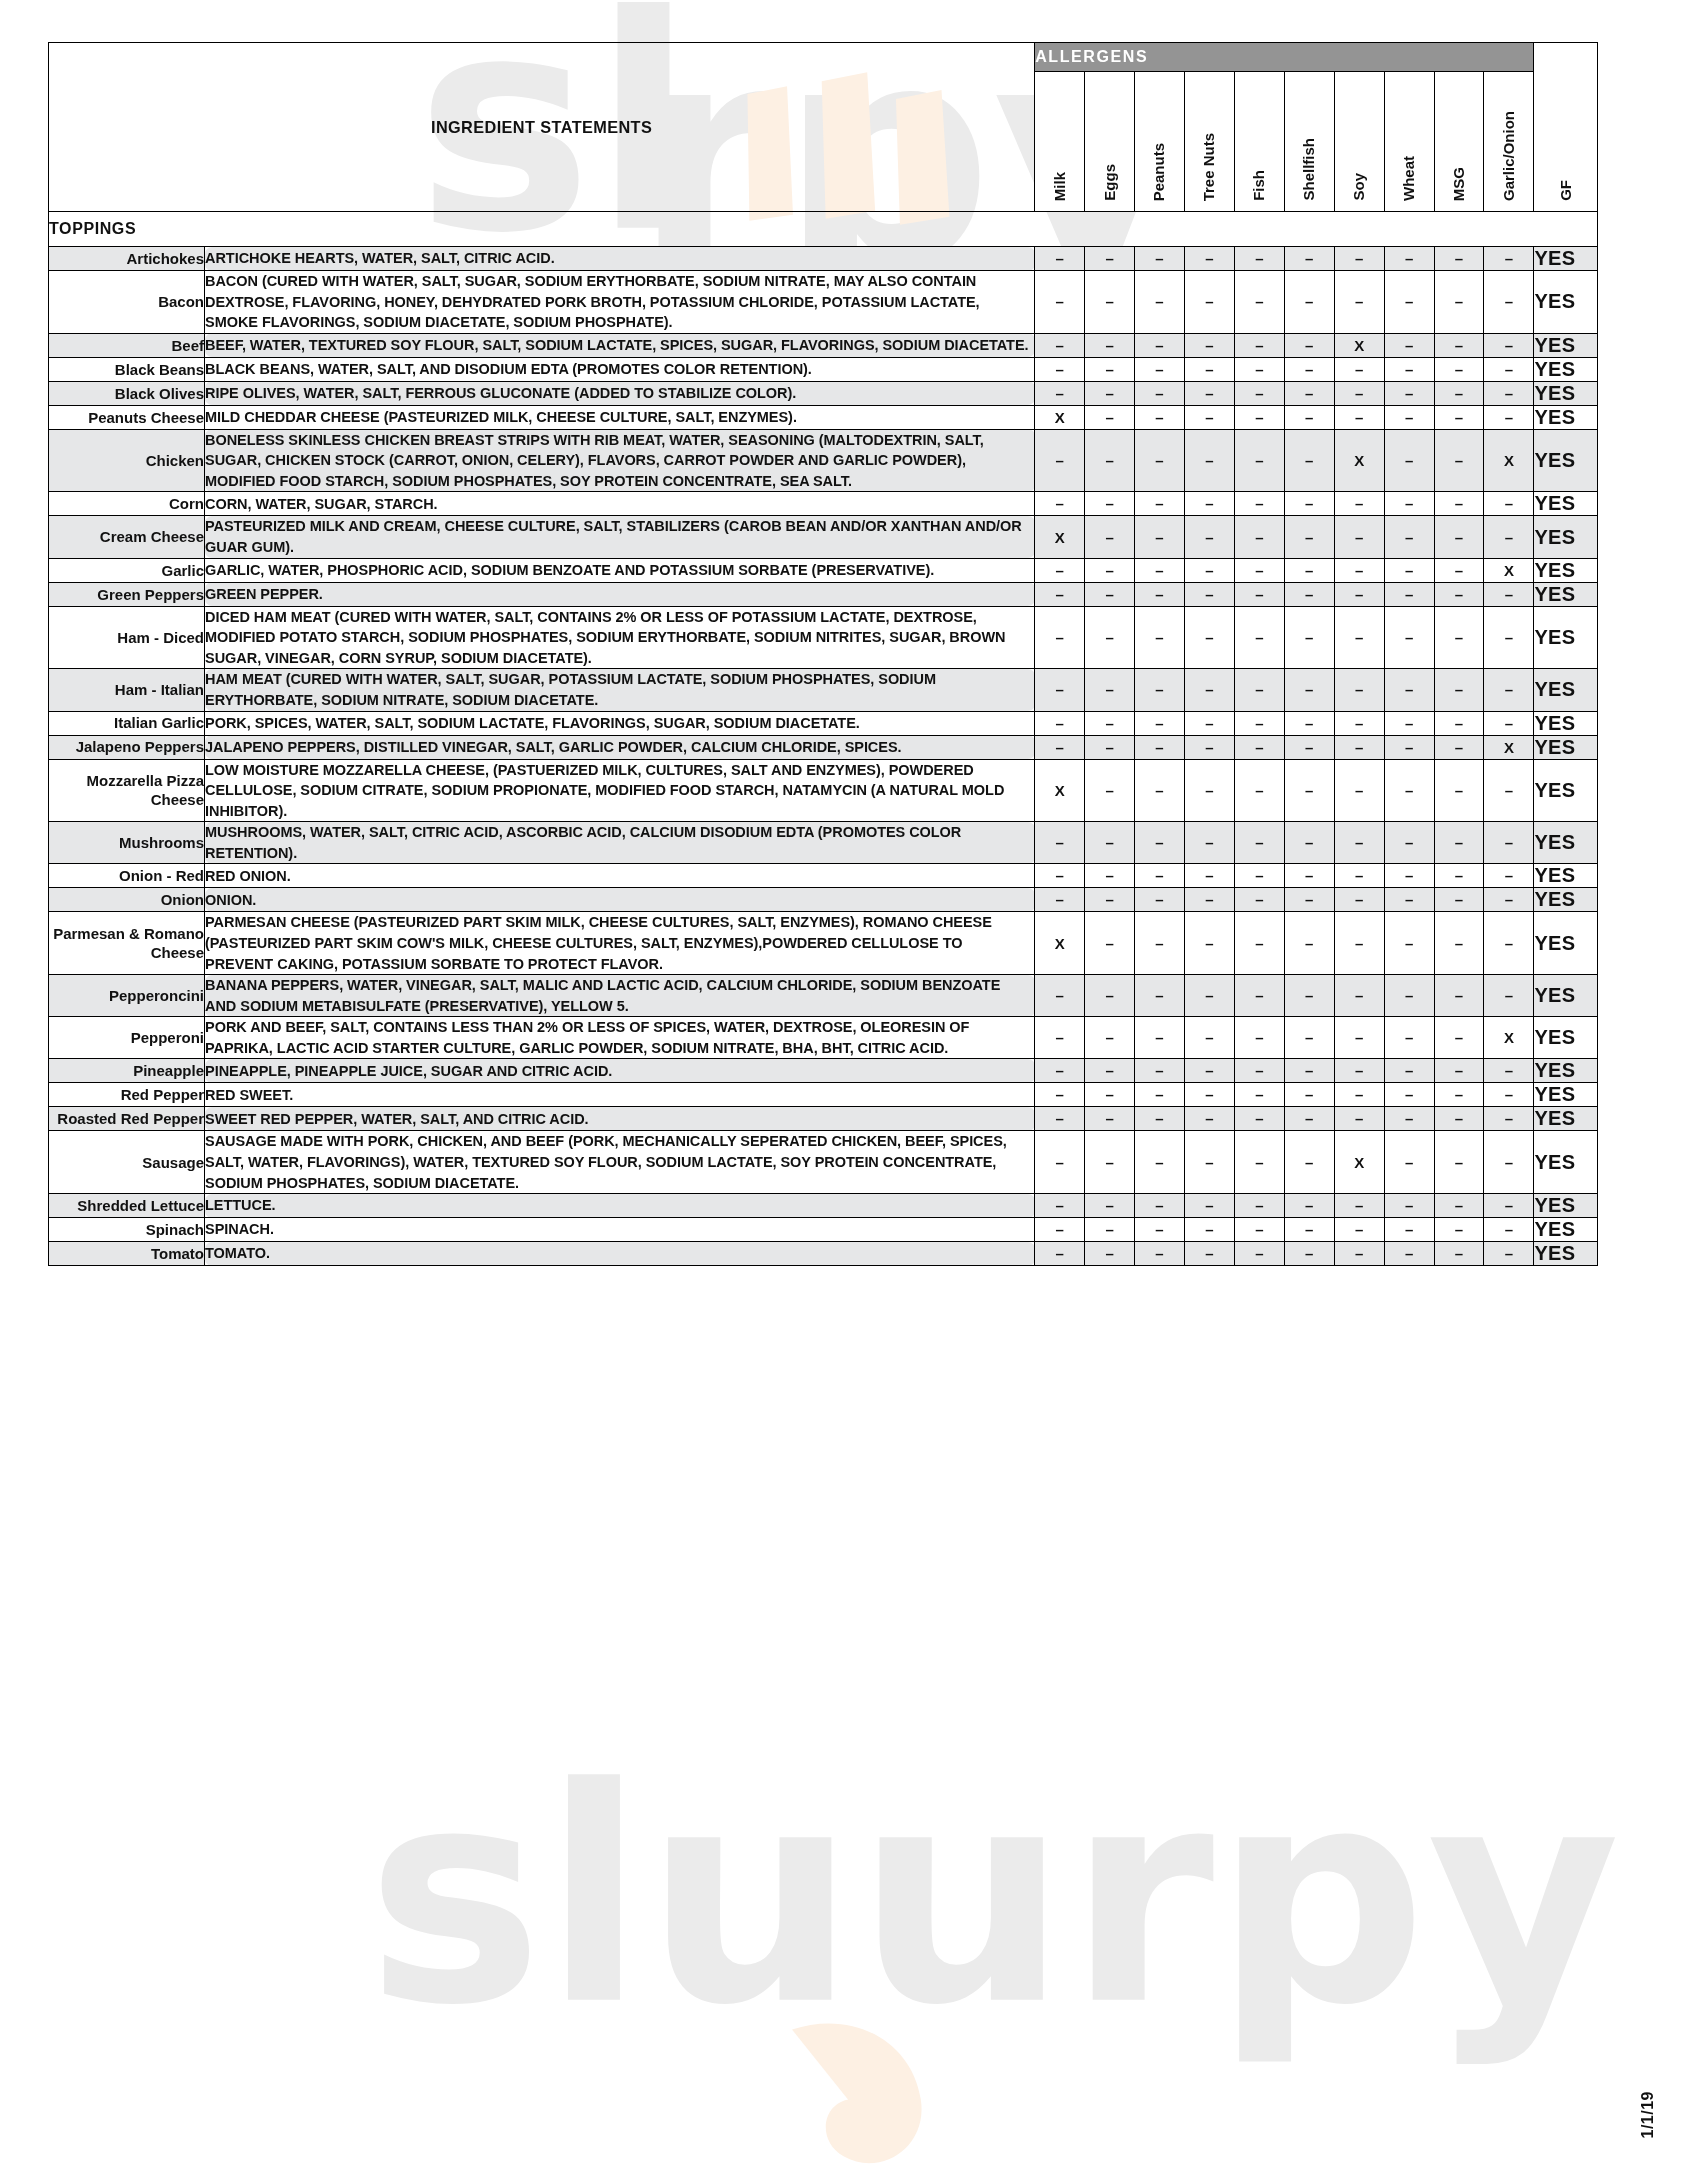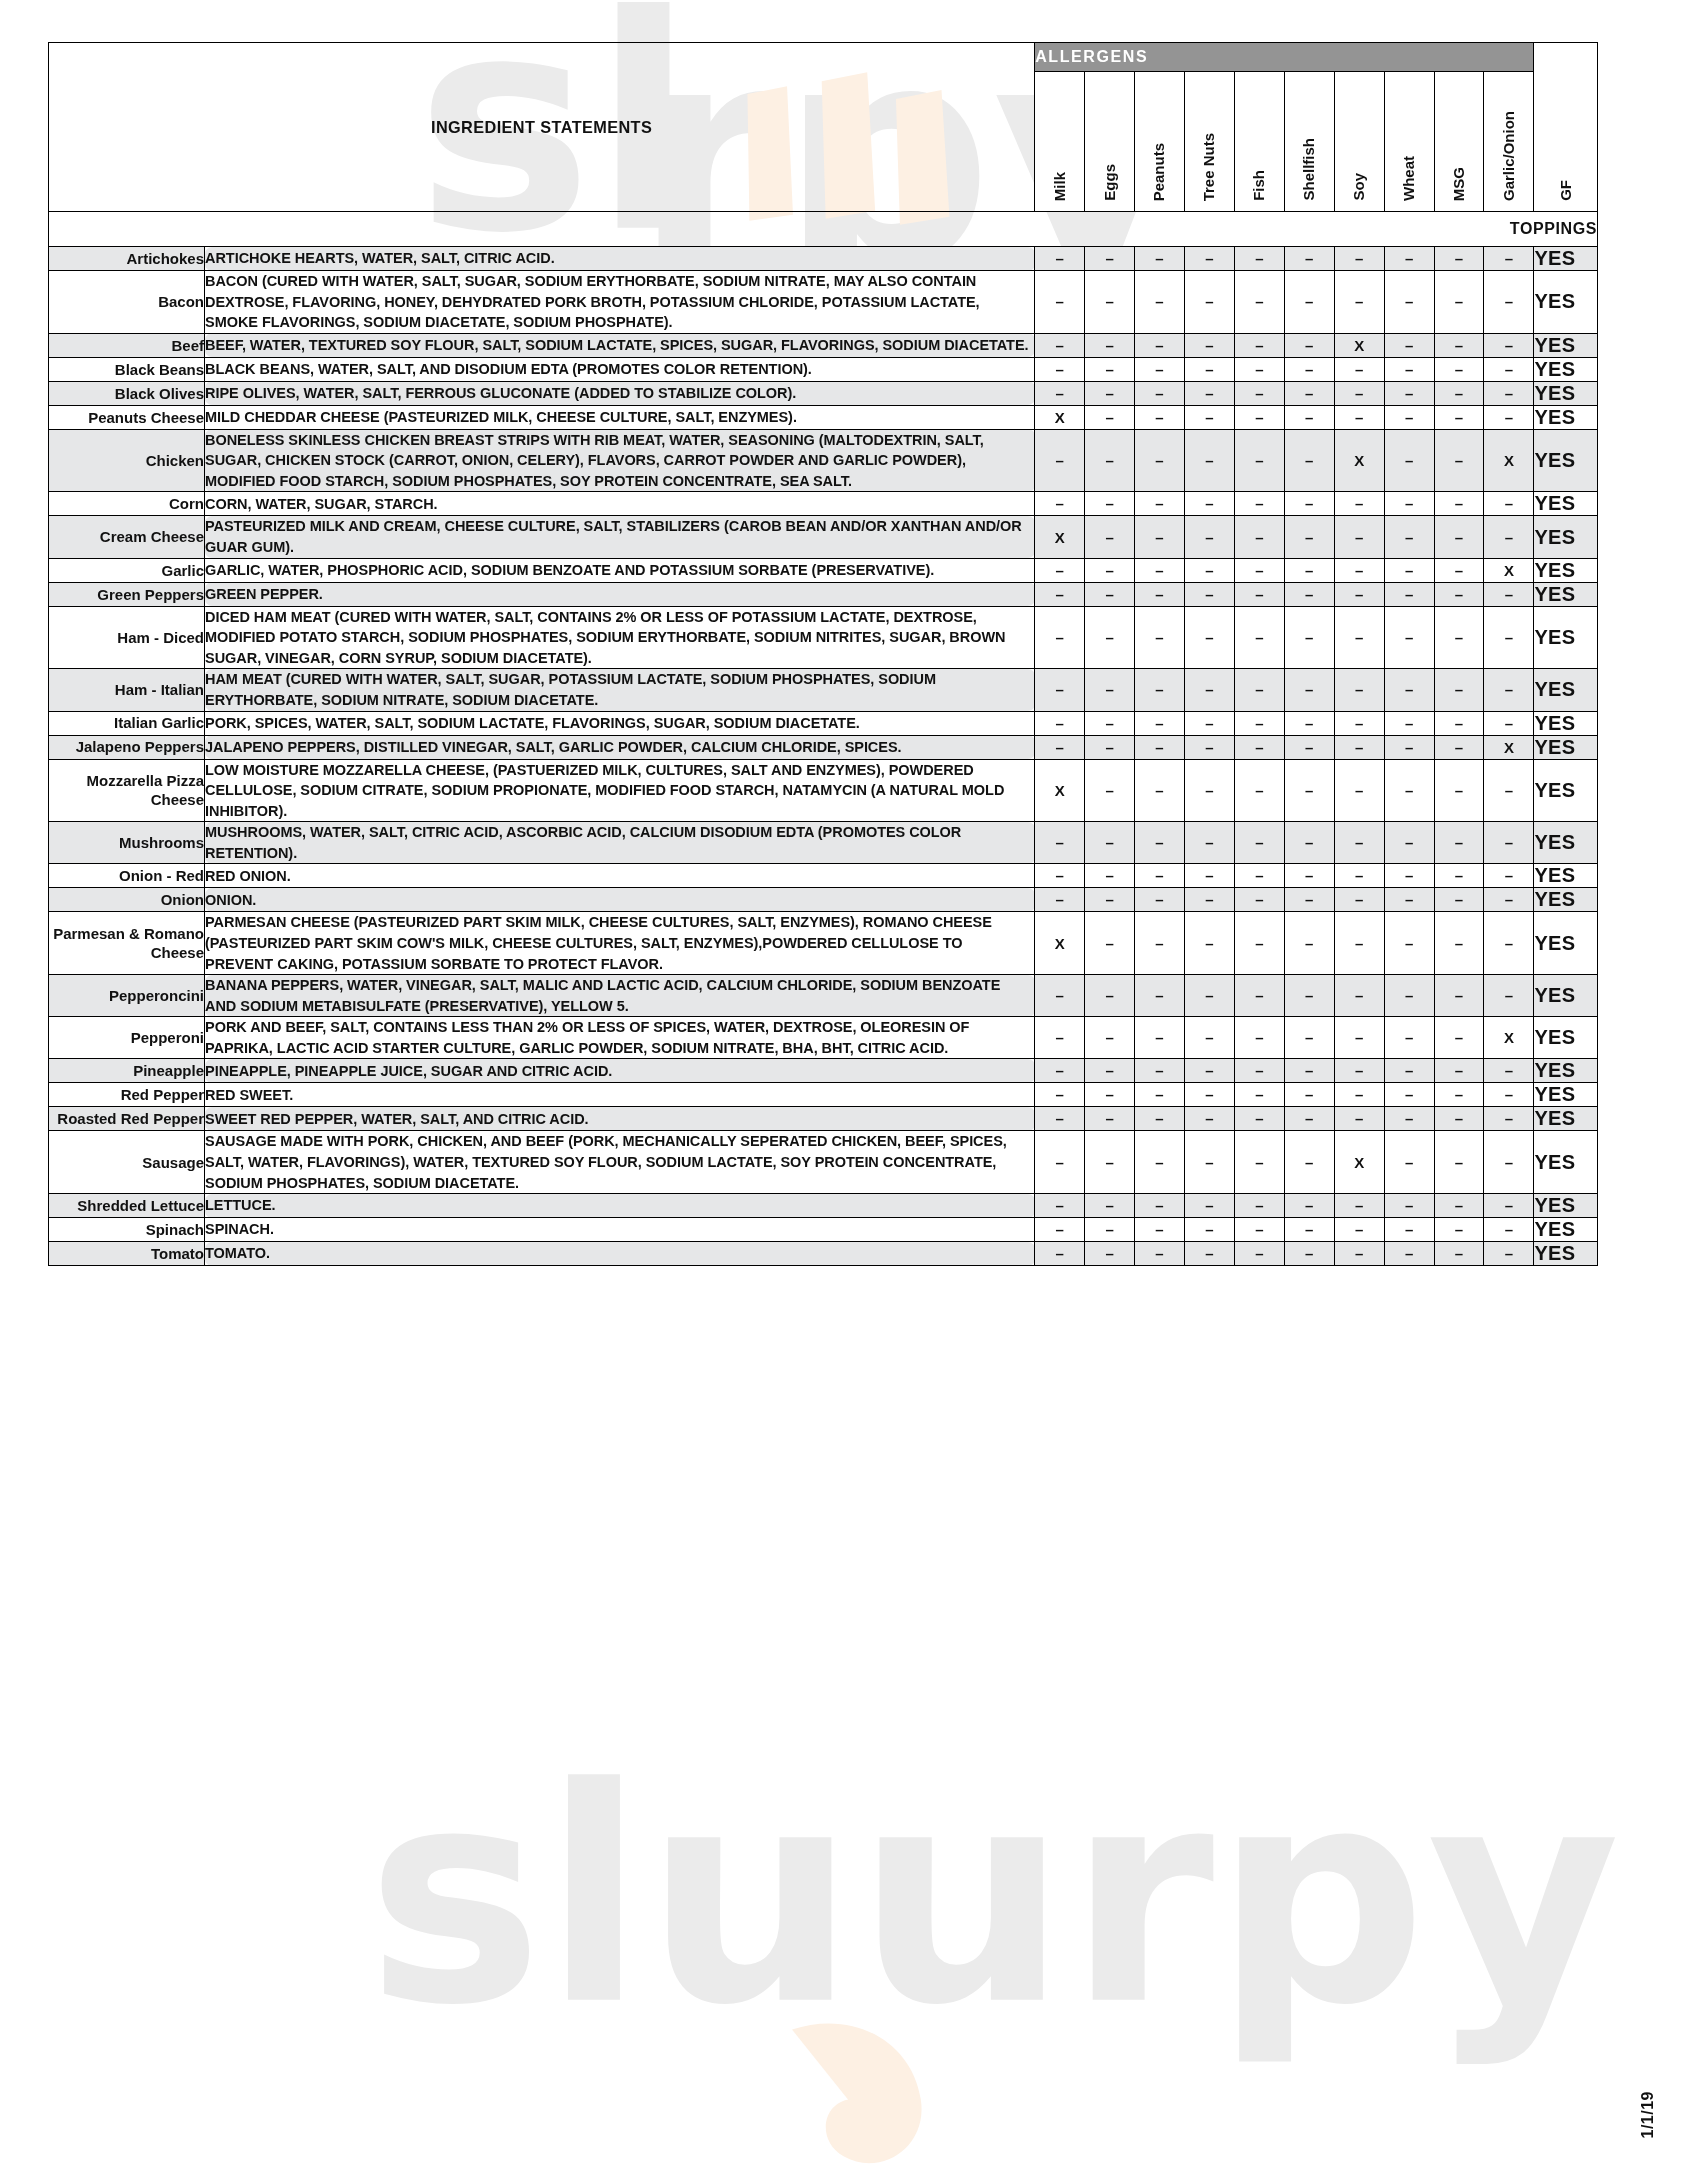--- a/index.html
+++ b/index.html
@@ -99,21 +99,21 @@
     color: #111;
     white-space: nowrap;
     position: absolute;
     bottom: 0;
     left: 50%;
     margin-left: -9px;
   }
 
   
   td.section-band {
-    text-align: right;
+    text-align: left;
     font-size: 16px;
     font-weight: bold;
     letter-spacing: 0.6px;
     height: 34px;
     color: #111;
     background: transparent;
   }
 
   
   tr.data-row td { background: #ffffff; }

